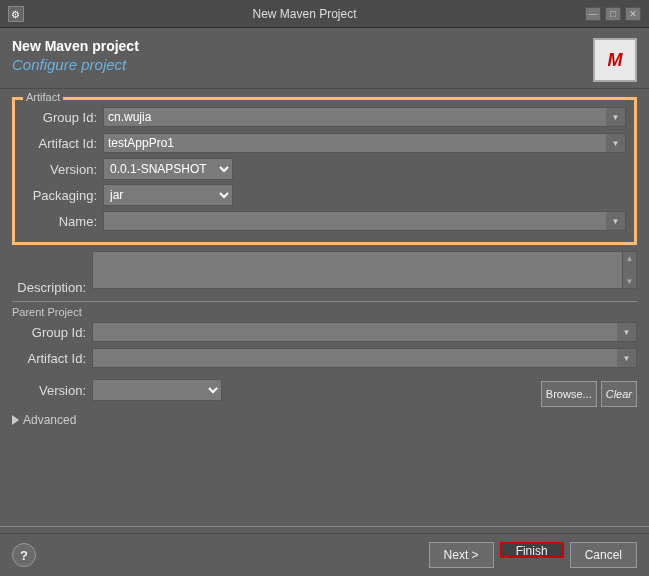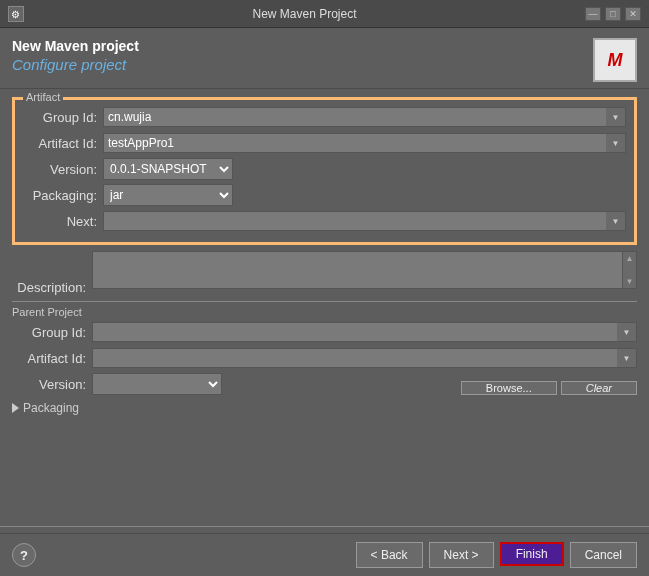--- a/index.html
+++ b/index.html
@@ -220,26 +220,26 @@
       margin-bottom: 6px;
     }
     .parent-section-title {
       color: #ccc;
       font-size: 11px;
       margin-bottom: 3px;
     }
 
     
     .action-btn {
-      height: 14px;
+      height: 26px;
       background: #6a6a6a;
       border: 1px solid #999;
       color: #eee;
       font-size: 11px;
-      padding: 0 24px;
+      padding: 0 4px;
       cursor: pointer;
       white-space: nowrap;
       margin-top: 8px;
     }
 
     
     .advanced-row {
       display: flex;
       align-items: center;
       margin-bottom: 6px;
@@ -292,22 +292,22 @@
     .nav-btn {
       height: 26px;
       background: #6a6a6a;
       border: 1px solid #999;
       color: #eee;
       font-size: 12px;
       padding: 0 14px;
       cursor: pointer;
     }
     .finish-btn {
-      height: 24px;
-      background: #4c1d95;
+      height: 16px;
+      background: #404040;
       border: 2px solid #cc0000;
       color: #eee;
       font-size: 12px;
       padding: 0 14px;
       cursor: pointer;
     }
     .cancel-btn {
       height: 26px;
       background: #6a6a6a;
       border: 1px solid #999;
@@ -386,21 +386,21 @@
         <span class="form-label">Packaging:</span>
         <select class="form-select form-select-wide">
           <option>jar</option>
           <option>war</option>
           <option>pom</option>
           <option>ear</option>
         </select>
       </div>
 
       <div class="form-row">
-        <span class="form-label">Next:</span>
+        <span class="form-label">Name:</span>
         <div class="input-with-arrow">
           <input class="form-input" type="text" value="" style="">
           <div class="dropdown-arrow">▼</div>
         </div>
       </div>
     </div>
 
     <div class="form-row desc-row" style="align-items:flex-end; margin-bottom:6px;">
       <span class="form-label" style="margin-top:2px;">Description:</span>
       <div class="description-box" style="flex:1; display:flex; align-items:stretch;">
@@ -439,32 +439,31 @@
           <option value=""></option>
         </select>
         <div style="flex:1;"></div>
         <button class="action-btn">Browse...</button>
         <button class="action-btn" style="margin-left:4px;font-style:italic;">Clear</button>
       </div>
     </div>
 
     <div class="advanced-row">
       <div class="triangle"></div>
-      <span class="advanced-label">Packaging</span>
+      <span class="advanced-label">Advanced</span>
     </div>
 
   </div>
 
   <div class="footer-separator"></div>
 
   <div class="footer">
     <div class="footer-left">
       <div class="help-btn">?</div>
     </div>
     <div class="footer-right">
-      <button class="nav-btn">&lt; Back</button>
       <button class="nav-btn">Next &gt;</button>
       <button class="finish-btn">Finish</button>
       <button class="cancel-btn">Cancel</button>
     </div>
   </div>
 
 </div>
 
 </body></html>

